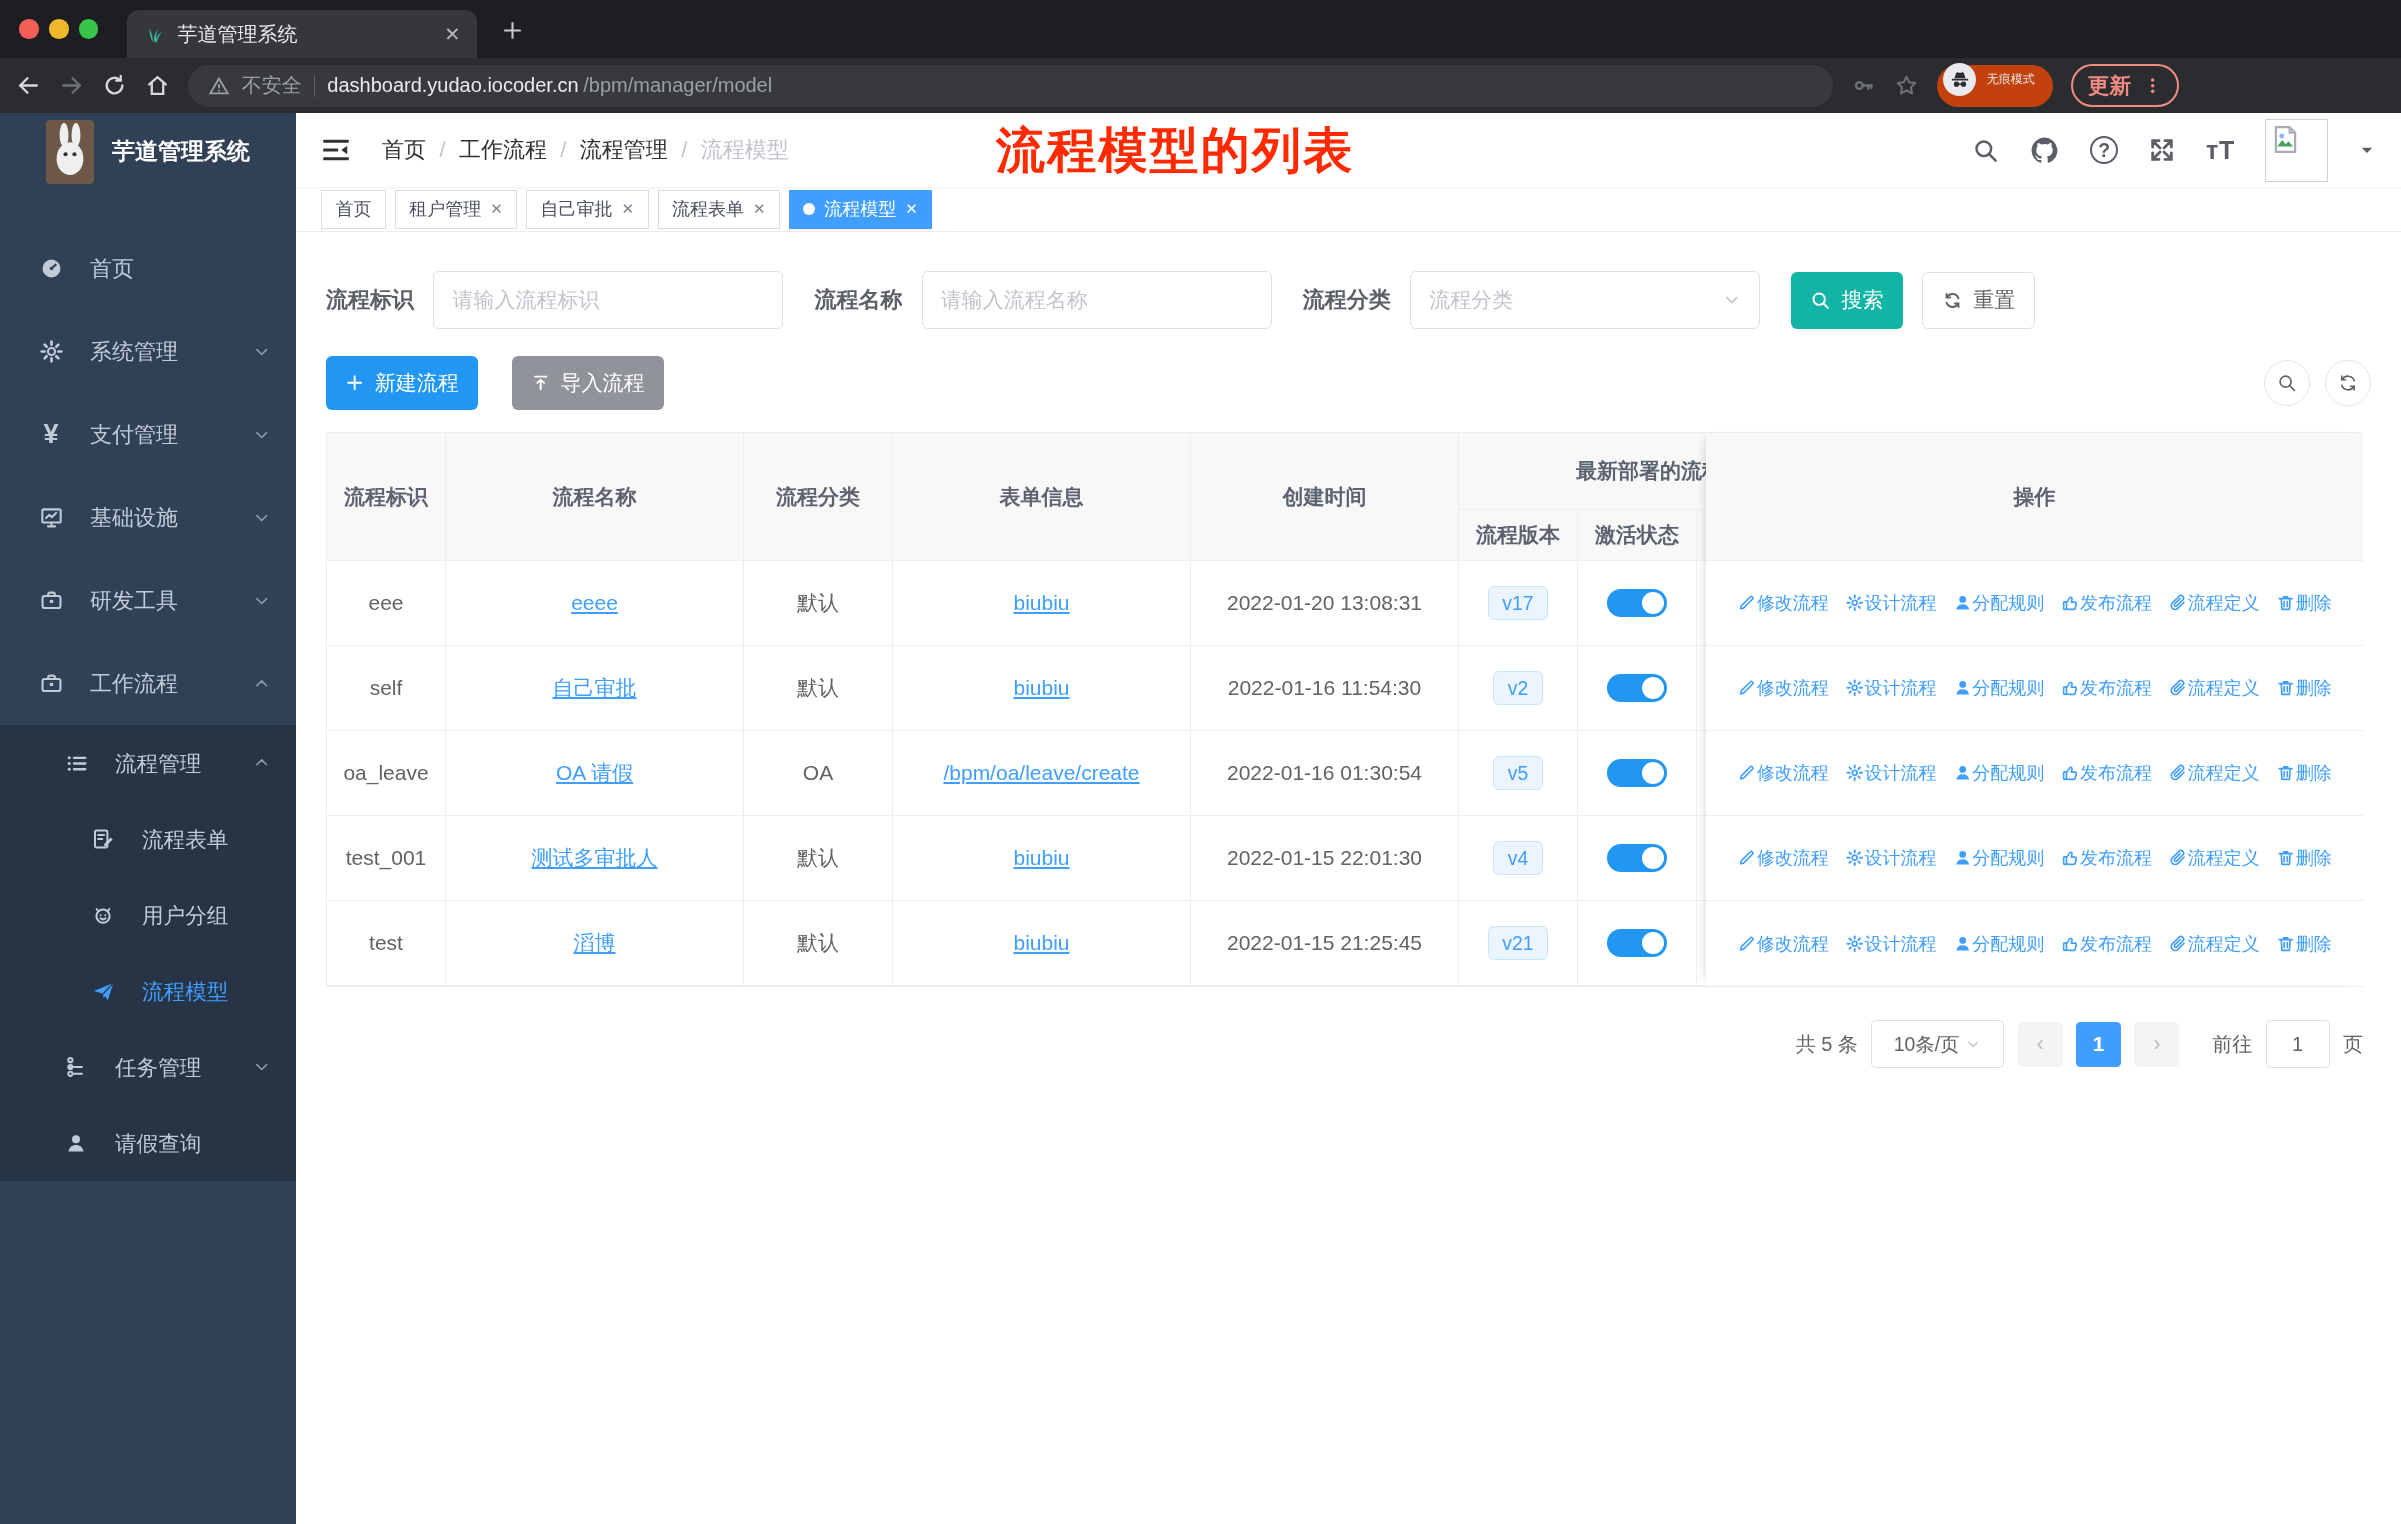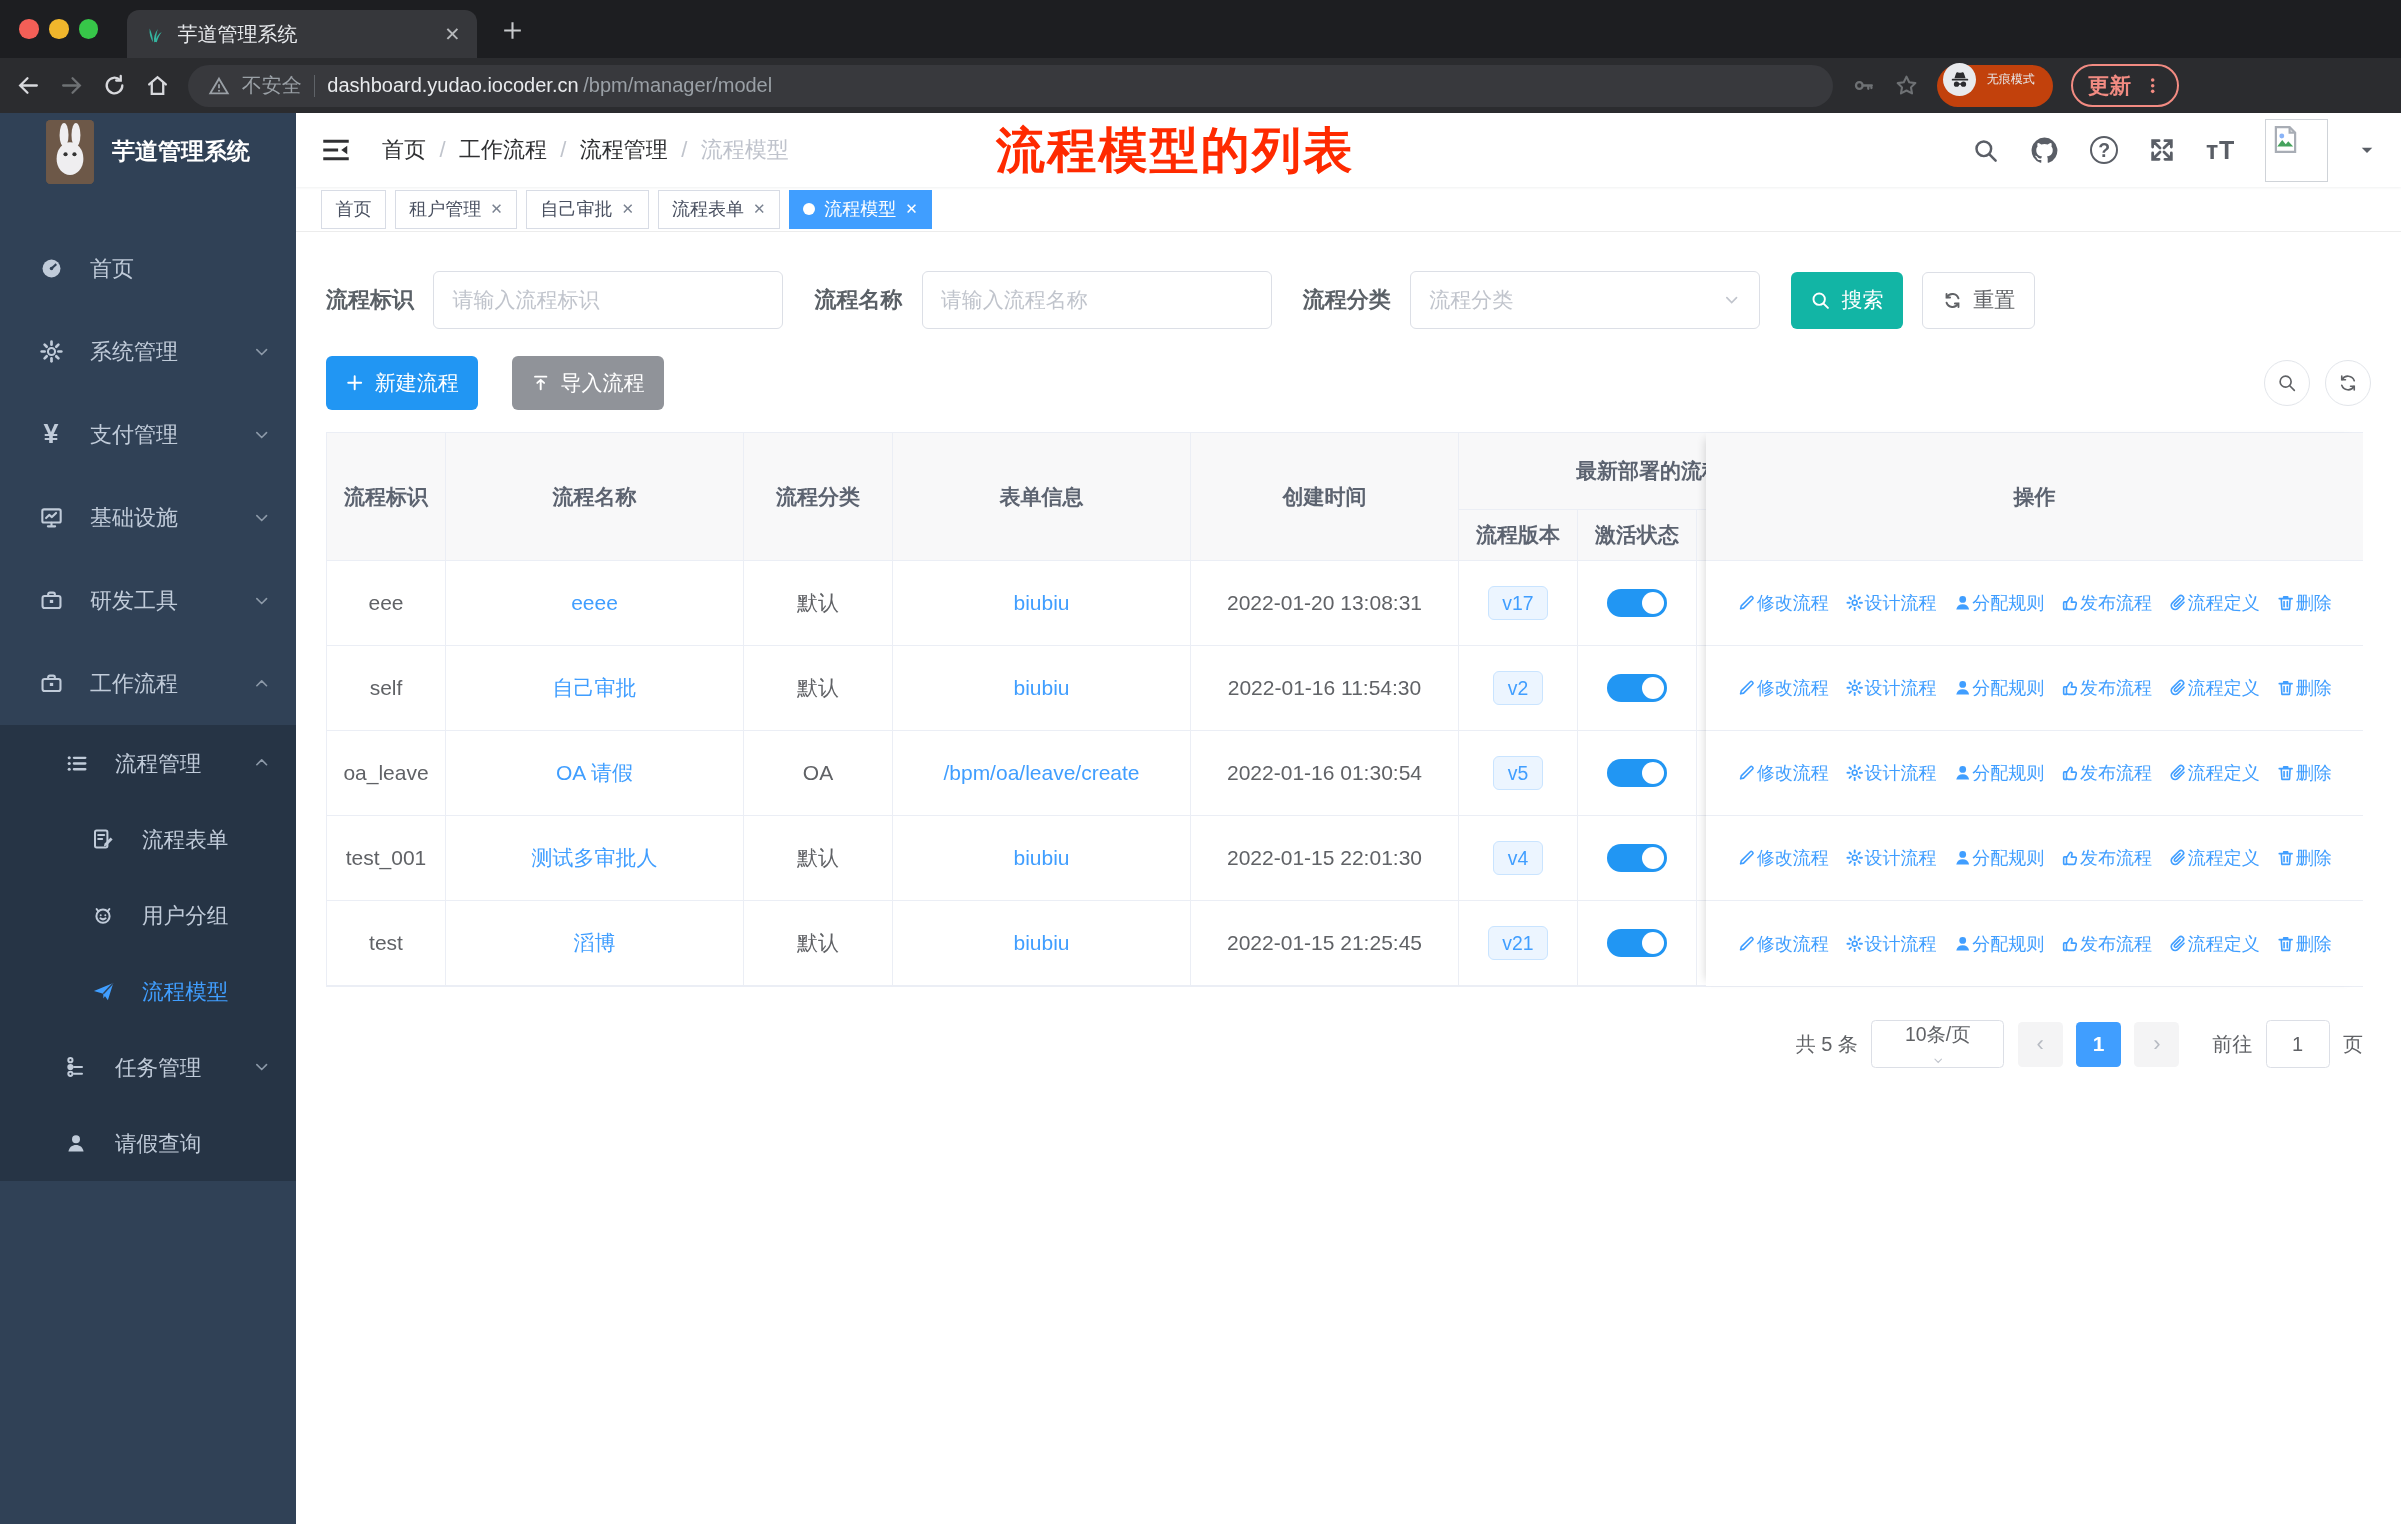--- a/index.html
+++ b/index.html
@@ -99,42 +99,42 @@
   
   .tablewrap { position:relative; margin-top:22px; width:2037px; border:0.7px solid #ebeef5; }
   .tgrid { display:grid; grid-template-columns:119px 298px 149px 298px 268px 119px 119px 186px 479px;
     grid-template-rows:77px 51px repeat(5,85px); font-size:21px; color:#606266; }
   .th,.td { display:flex; align-items:center; justify-content:center; border-right:0.7px solid #ebeef5;
     border-bottom:0.7px solid #ebeef5; overflow:hidden; }
   .th { background:#f8f8f9; color:#5c6370; font-weight:700; }
   .a1{grid-area:1/1/3/2}.a2{grid-area:1/2/3/3}.a3{grid-area:1/3/3/4}.a4{grid-area:1/4/3/5}.a5{grid-area:1/5/3/6}
   .thg{grid-area:1/6/2/9}.thf{grid-area:1/9/2/10}
   .ts1{grid-area:2/6/3/7}.ts2{grid-area:2/7/3/8}.ts3{grid-area:2/8/3/9}.ts4{grid-area:2/9/3/10}
-  .lnk { color:var(--accent,#409eff); cursor:pointer; }
+  .lnk { color:var(--accent,#409eff); cursor:pointer;text-decoration:underline; }
   .vbadge { padding:1.5px 13.4px; height:34px; display:flex; align-items:center; background:#ecf5ff;
     border:0.7px solid #c9e4ff; border-radius:6px; color:var(--accent,#409eff); font-size:19.4px; }
   .switch { width:60px; height:28px; border-radius:14px; background:var(--toggle-blue,#2196f3);
     position:relative; cursor:pointer; }
   .switch .knob { position:absolute; right:3px; top:3px; width:22px; height:22px; border-radius:50%; background:#fff; }
 
   .opcol { position:absolute; left:1379px; top:0; width:657px; height:100%; background:#fff;
     box-shadow:-7.4px 0 9px -6px rgba(0,0,0,.16); display:flex; flex-direction:column; }
   .ophead { height:128px; background:#f8f8f9; display:flex; align-items:center; justify-content:center;
     font-size:21px; font-weight:700; color:#5c6370; border-bottom:0.7px solid #ebeef5; }
   .oprow { height:85px; display:flex; align-items:center; justify-content:center; gap:16.4px;
     border-bottom:0.7px solid #ebeef5; padding:0 10.4px; }
   .oprow:last-child { border-bottom:none; }
   .act { display:flex; align-items:center; gap:0; color:var(--accent,#409eff); font-size:18px;
     cursor:pointer; white-space:nowrap; }
 
   
   .pager { margin-top:33px; width:2037px; display:flex; justify-content:flex-end; align-items:center;
     gap:13.4px; font-size:20px; color:#606266; }
   .psel { width:133px; height:48px; border:1.5px solid #dcdfe6; border-radius:4.5px; display:flex;
-    align-items:center; justify-content:center; gap:6px; color:#606266; font-size:19.4px;flex-direction:column; }
+    align-items:center; justify-content:center; gap:6px; color:#606266; font-size:19.4px; }
   .pbtn { min-width:45px; height:45px; border-radius:4.5px; background:#f4f4f5; color:#b7bbc2;
     display:flex; align-items:center; justify-content:center; font-size:22px; }
   .pbtn.cur { background:var(--accent,#409eff); color:#fff; font-size:21px; font-weight:700; }
   .ginput { width:64px; height:48px; border:1.5px solid #dcdfe6; border-radius:4.5px; text-align:center;
     font-size:20px; color:#606266; font-family:inherit; }
 </style>
 </head>
 <body>
 
 <div class="chrome-strip">

